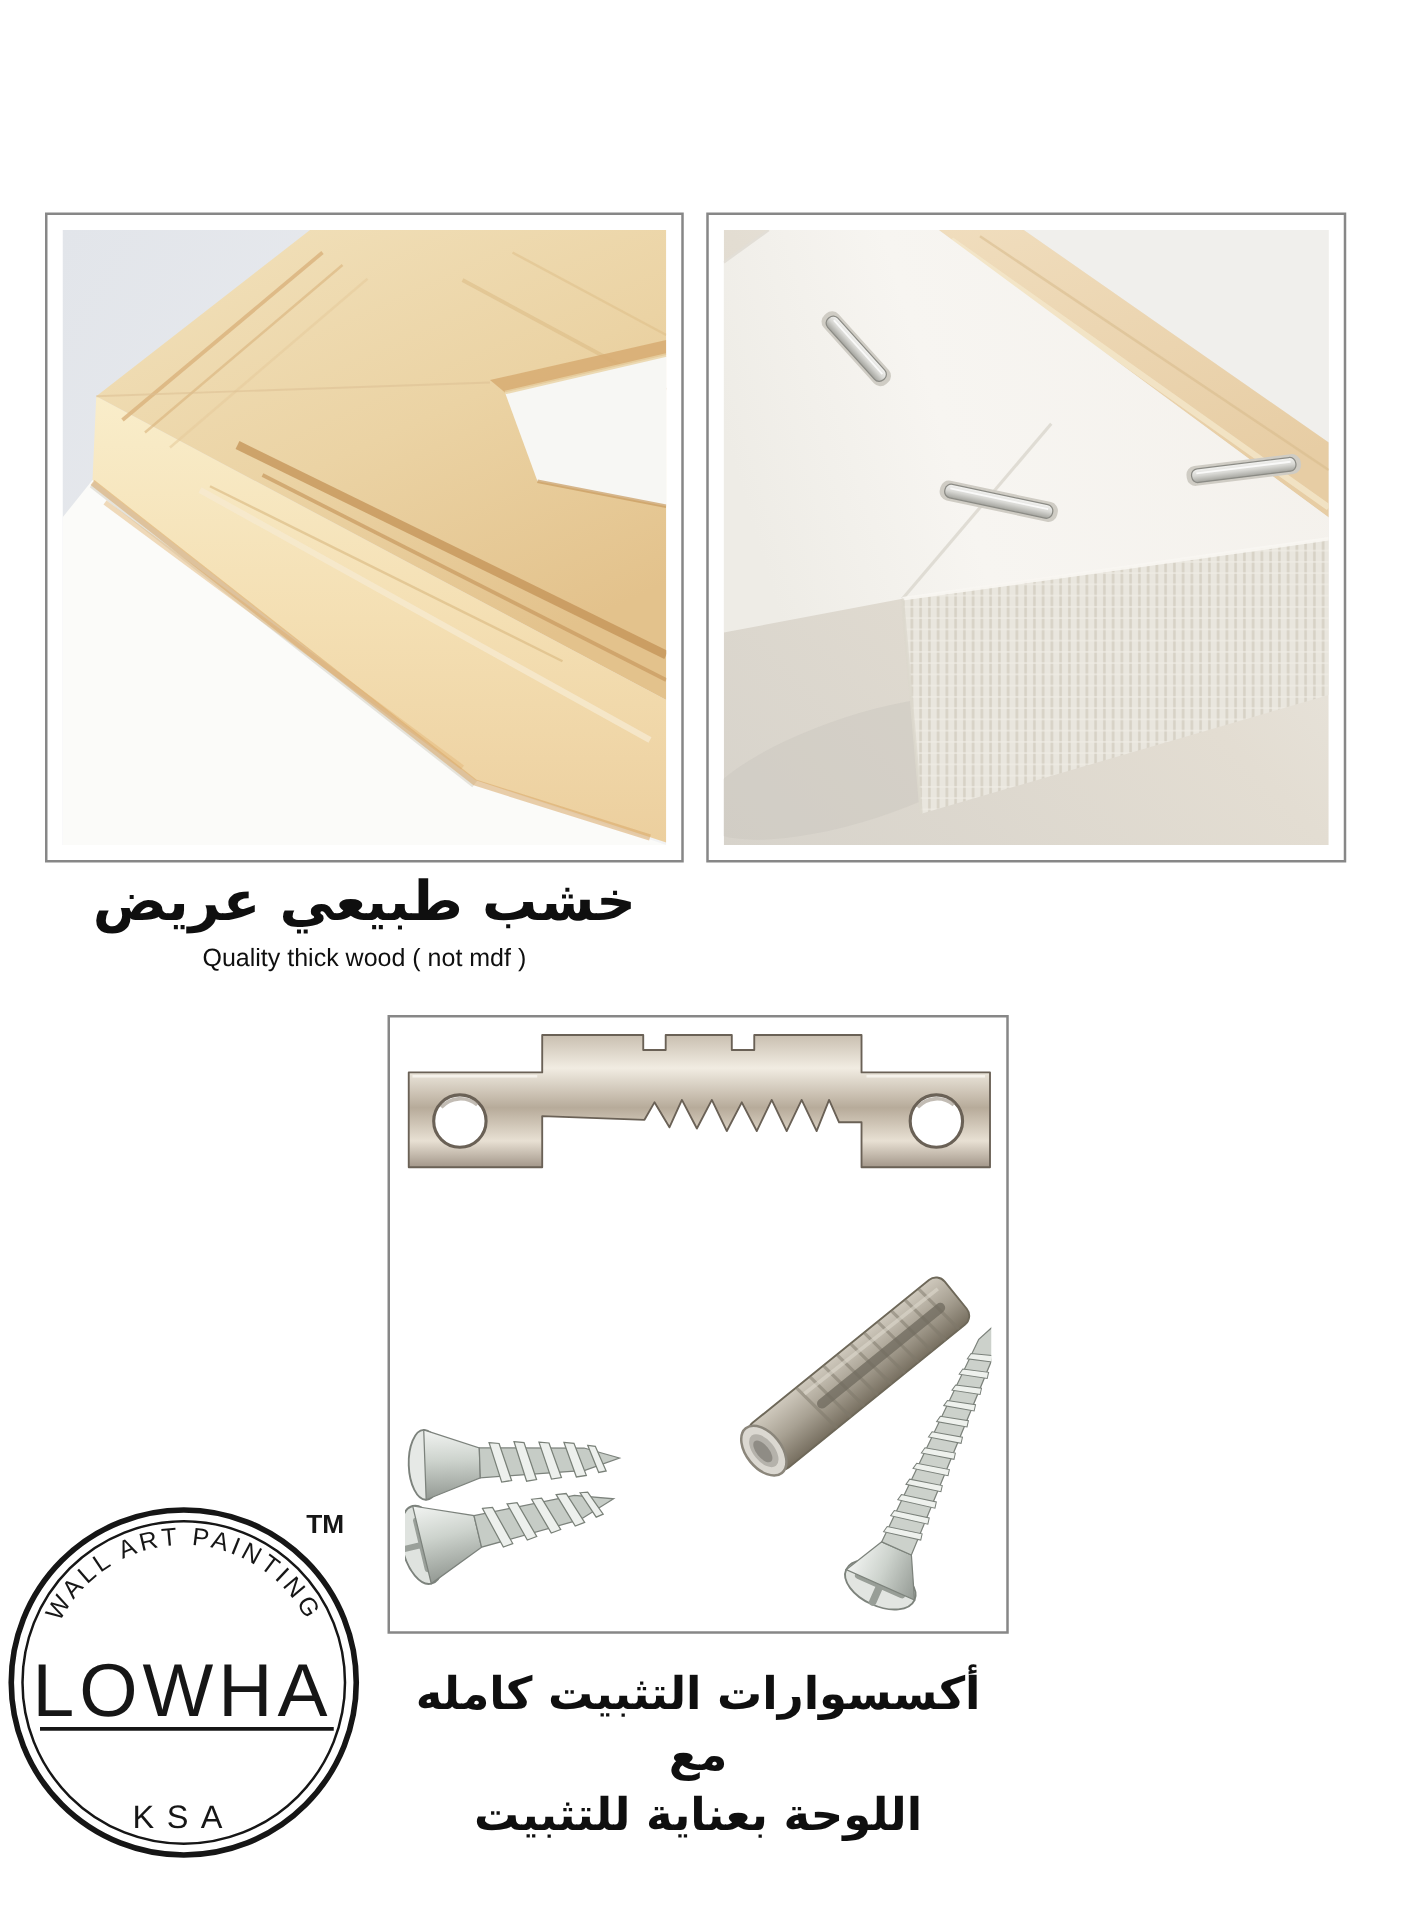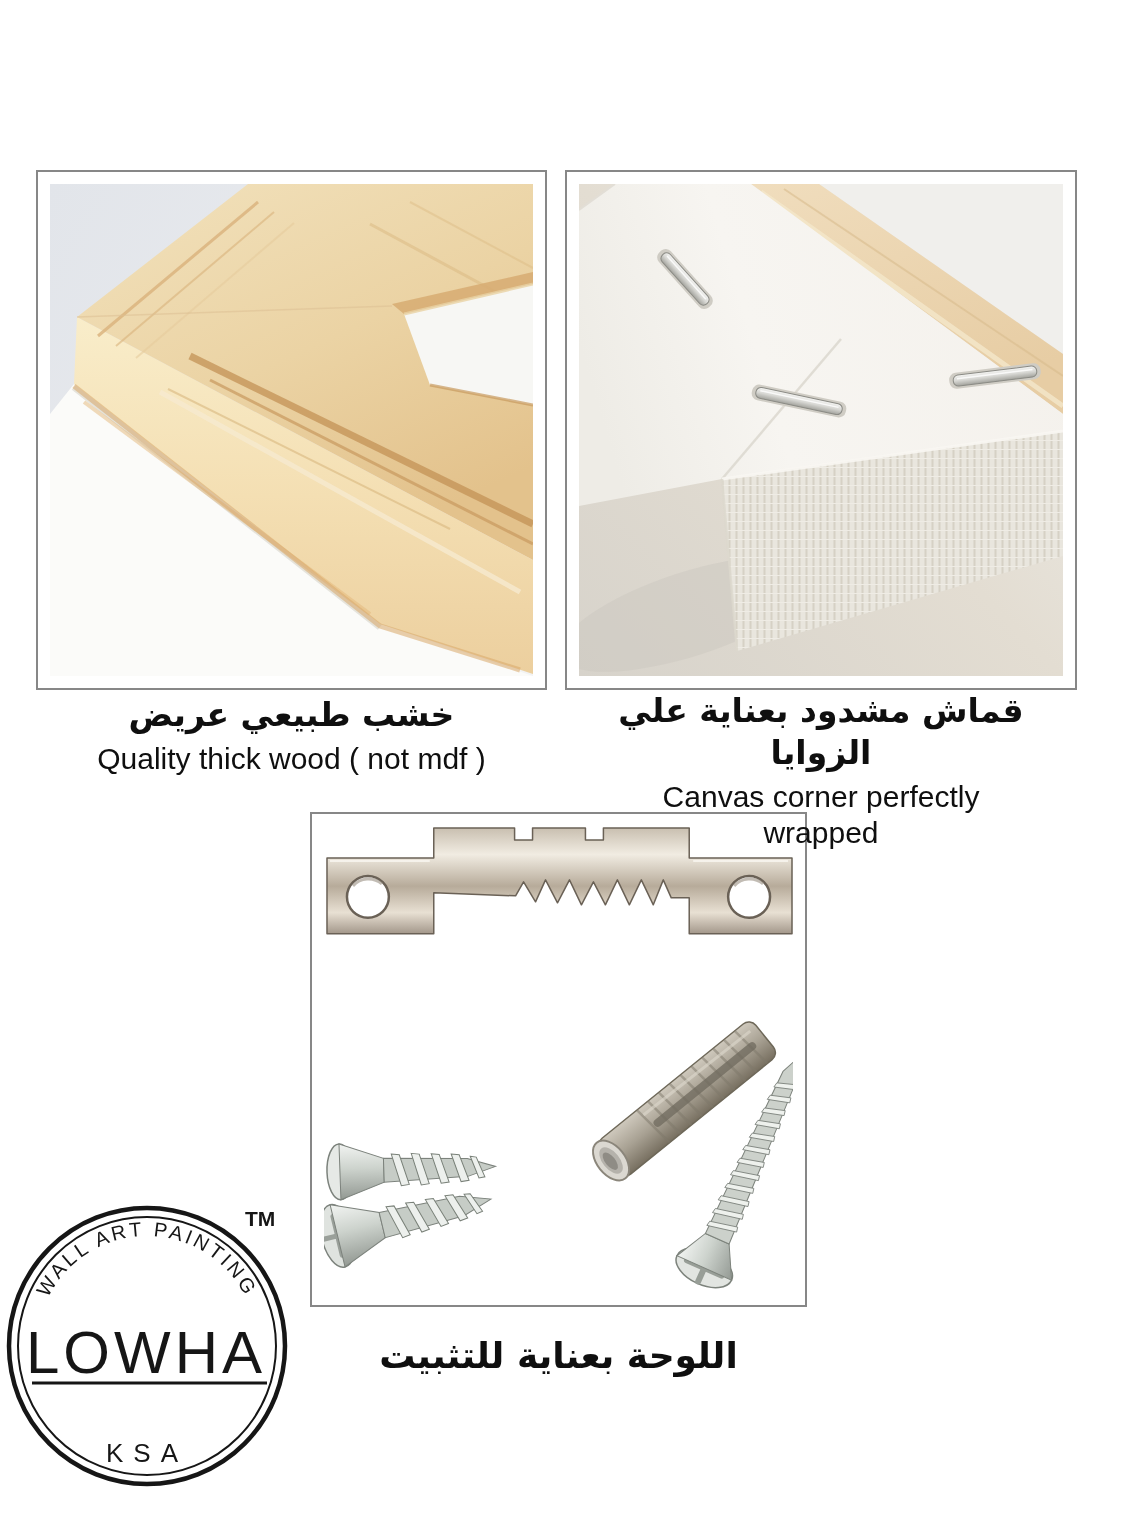--- a/index.html
+++ b/index.html
@@ -12,23 +12,23 @@
     border:2px solid #878787; padding:12px;
   }
   .photo-box svg { display:block; width:100%; height:100%; }
   #box-wood   { left:36px;  top:170px; width:511px; height:520px; }
   #box-canvas { left:565px; top:170px; width:512px; height:520px; }
   #box-hw     { left:310px; top:812px; width:497px; height:495px; }
 
   .caption { position:absolute; text-align:center; }
   .cap-ar {
     font-family:"DejaVu Sans",sans-serif; font-weight:700;
-    font-size:33px; line-height:1.28; direction:rtl;
+    font-size:44px; line-height:1.28; direction:rtl;
   }
-  .cap-en { font-size:30px; line-height:1.2; margin-top:5px; }
+  .cap-en { font-size:20px; line-height:1.2; margin-top:5px; }
   #cap-wood   { left:36px;  top:694px;  width:511px; }
   #cap-canvas { left:565px; top:690px;  width:512px; }
   #cap-hw     { left:310px; top:1332px; width:497px; }
   #cap-hw .cap-ar { font-size:36px; line-height:1.35; }
 
   #logo { position:absolute; left:5px; top:1196px; width:290px; height:300px; }
   #logo svg { display:block; width:100%; height:100%; }
   .logo-text { font-family:"Liberation Sans","DejaVu Sans",sans-serif; fill:#161616; }
 </style>
 </head>
@@ -237,27 +237,23 @@
         <polygon points="204,-10 209,-9 215,9 210,10" fill="#eef1ed" stroke="#7a807a" stroke-width="0.8"></polygon>
       </g>
     </svg>
   </div>
 
   <div class="caption" id="cap-wood">
     <div class="cap-ar" dir="rtl">خشب طبيعي عريض</div>
     <div class="cap-en">Quality thick wood ( not mdf )</div>
   </div>
 
-  <div class="caption" id="cap-canvas">
-    <div class="cap-ar" dir="rtl">قماش مشدود بعناية علي الزوايا</div>
-    <div class="cap-en">Canvas corner perfectly</div>
-    <div class="cap-en" style="margin-top:0;">wrapped</div>
-  </div>
 
   <div class="caption" id="cap-hw">
+    <div class="cap-ar" dir="rtl">أكسسوارات التثبيت كامله مع</div>
     <div class="cap-ar" dir="rtl">اللوحة بعناية للتثبيت</div>
   </div>
 
   <div id="logo">
     <svg viewBox="0 0 290 300">
       <circle cx="142" cy="150" r="138" fill="#ffffff" stroke="#161616" stroke-width="4.5"></circle>
       <circle cx="142" cy="150" r="129" fill="none" stroke="#161616" stroke-width="2"></circle>
       <defs>
         <path id="arcpath" d="M 42.3 103.5 A 110 110 0 0 1 241.7 103.5" fill="none"></path>
       </defs>

